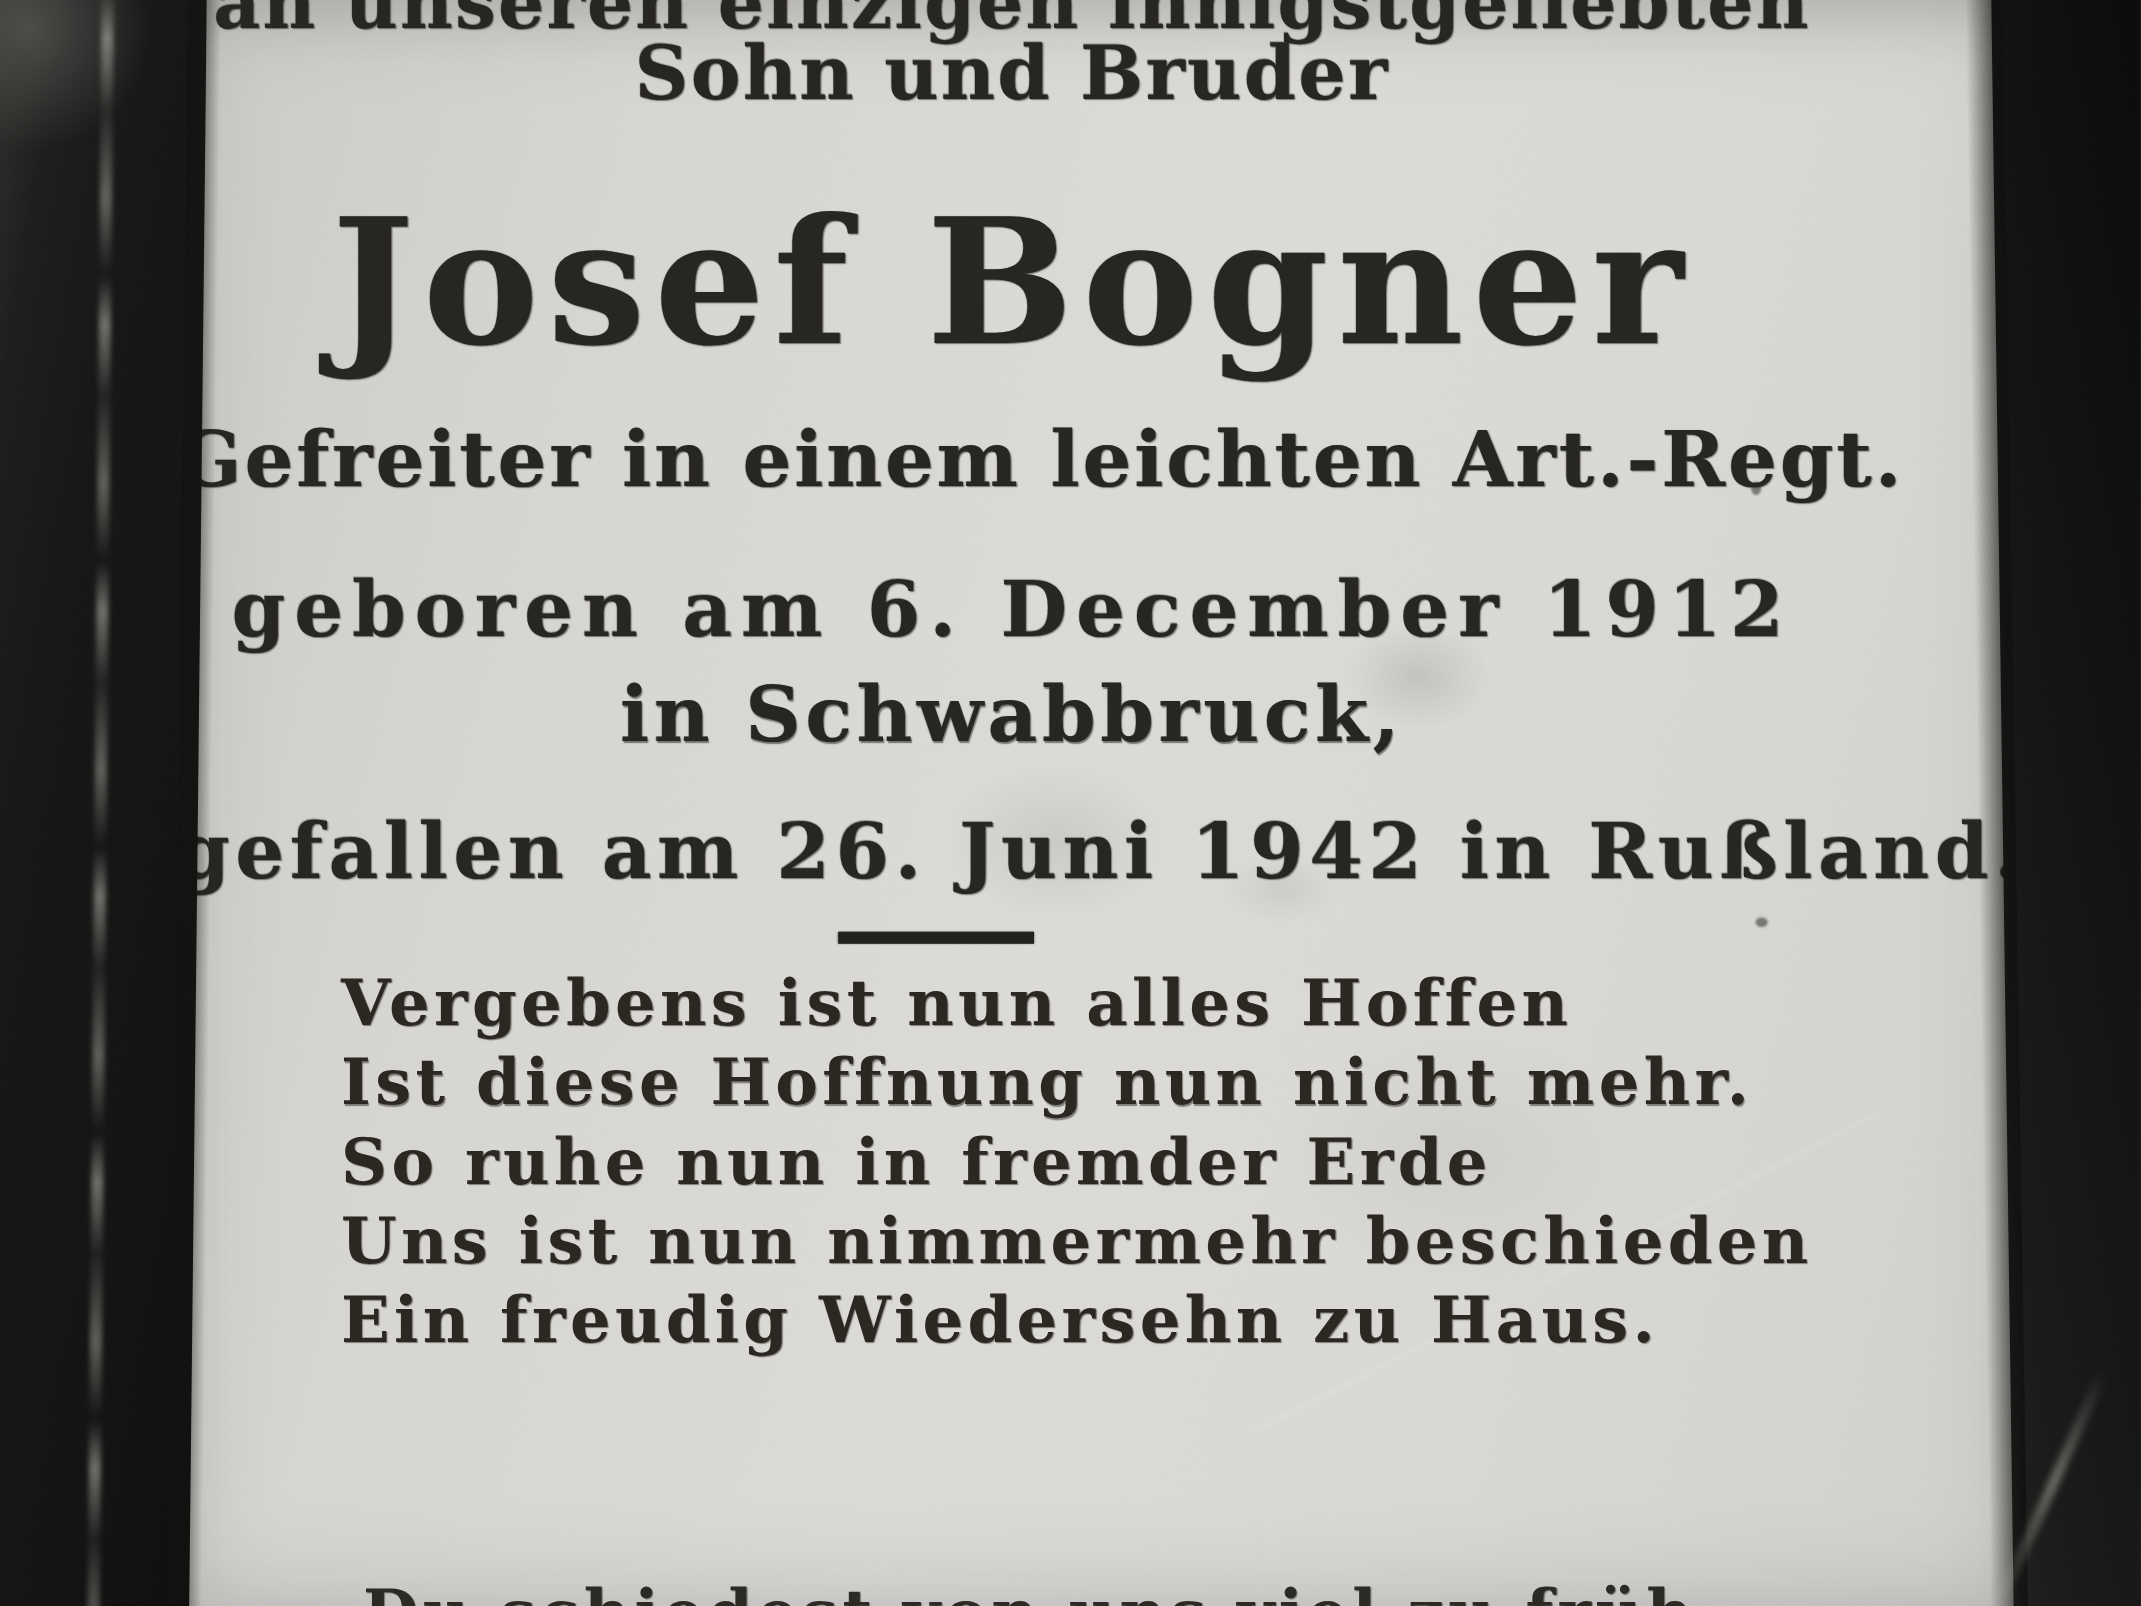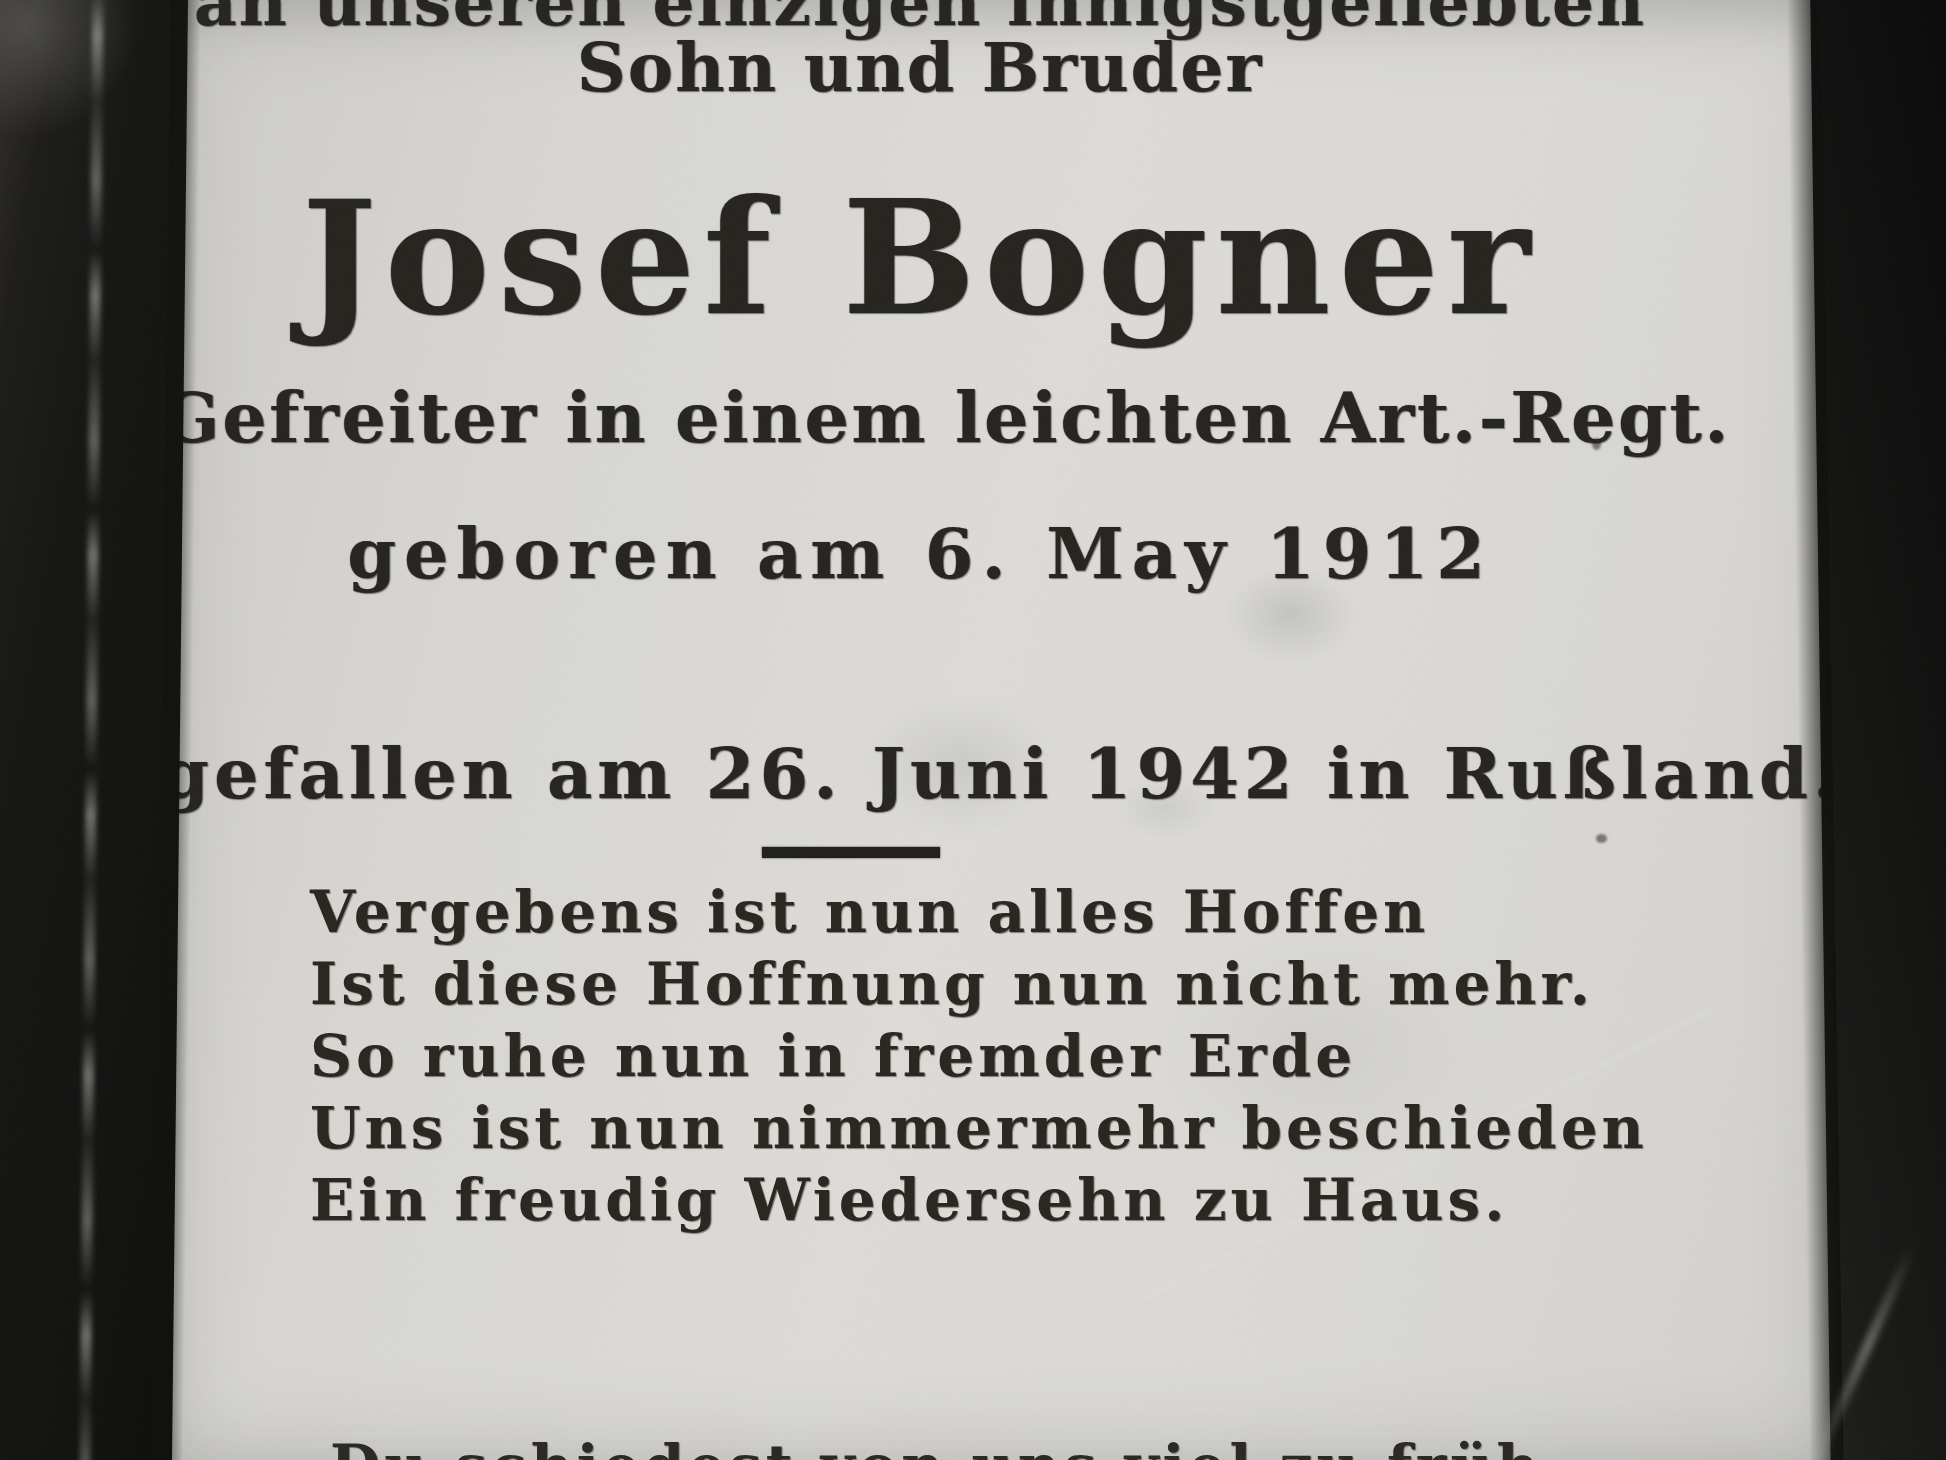--- a/index.html
+++ b/index.html
@@ -147,21 +147,22 @@
   <div class="card">
     <div class="speck s1"></div>
     <div class="speck s2"></div>
     <div class="card-crease"></div>
 
     <div class="content">
       <div class="line l-intro">an unseren einzigen innigstgeliebten</div>
       <div class="line l-sohn">Sohn und Bruder</div>
       <div class="line l-name">Josef Bogner</div>
       <div class="line l-rank">Gefreiter in einem leichten Art.-Regt.</div>
-      <div class="line l-born">geboren am 6. May 1912</div>
+      <div class="line l-born">geboren am 6. December 1912</div>
+      <div class="line l-place">in Schwabbruck,</div>
       <div class="line l-fallen">gefallen am 26. Juni 1942 in Rußland.</div>
 
       <div class="divider"></div>
 
       <div class="poem">
         <div class="pline">Vergebens ist nun alles Hoffen</div>
         <div class="pline">Ist diese Hoffnung nun nicht mehr.</div>
         <div class="pline">So ruhe nun in fremder Erde</div>
         <div class="pline">Uns ist nun nimmermehr beschieden</div>
         <div class="pline">Ein freudig Wiedersehn zu Haus.</div>

